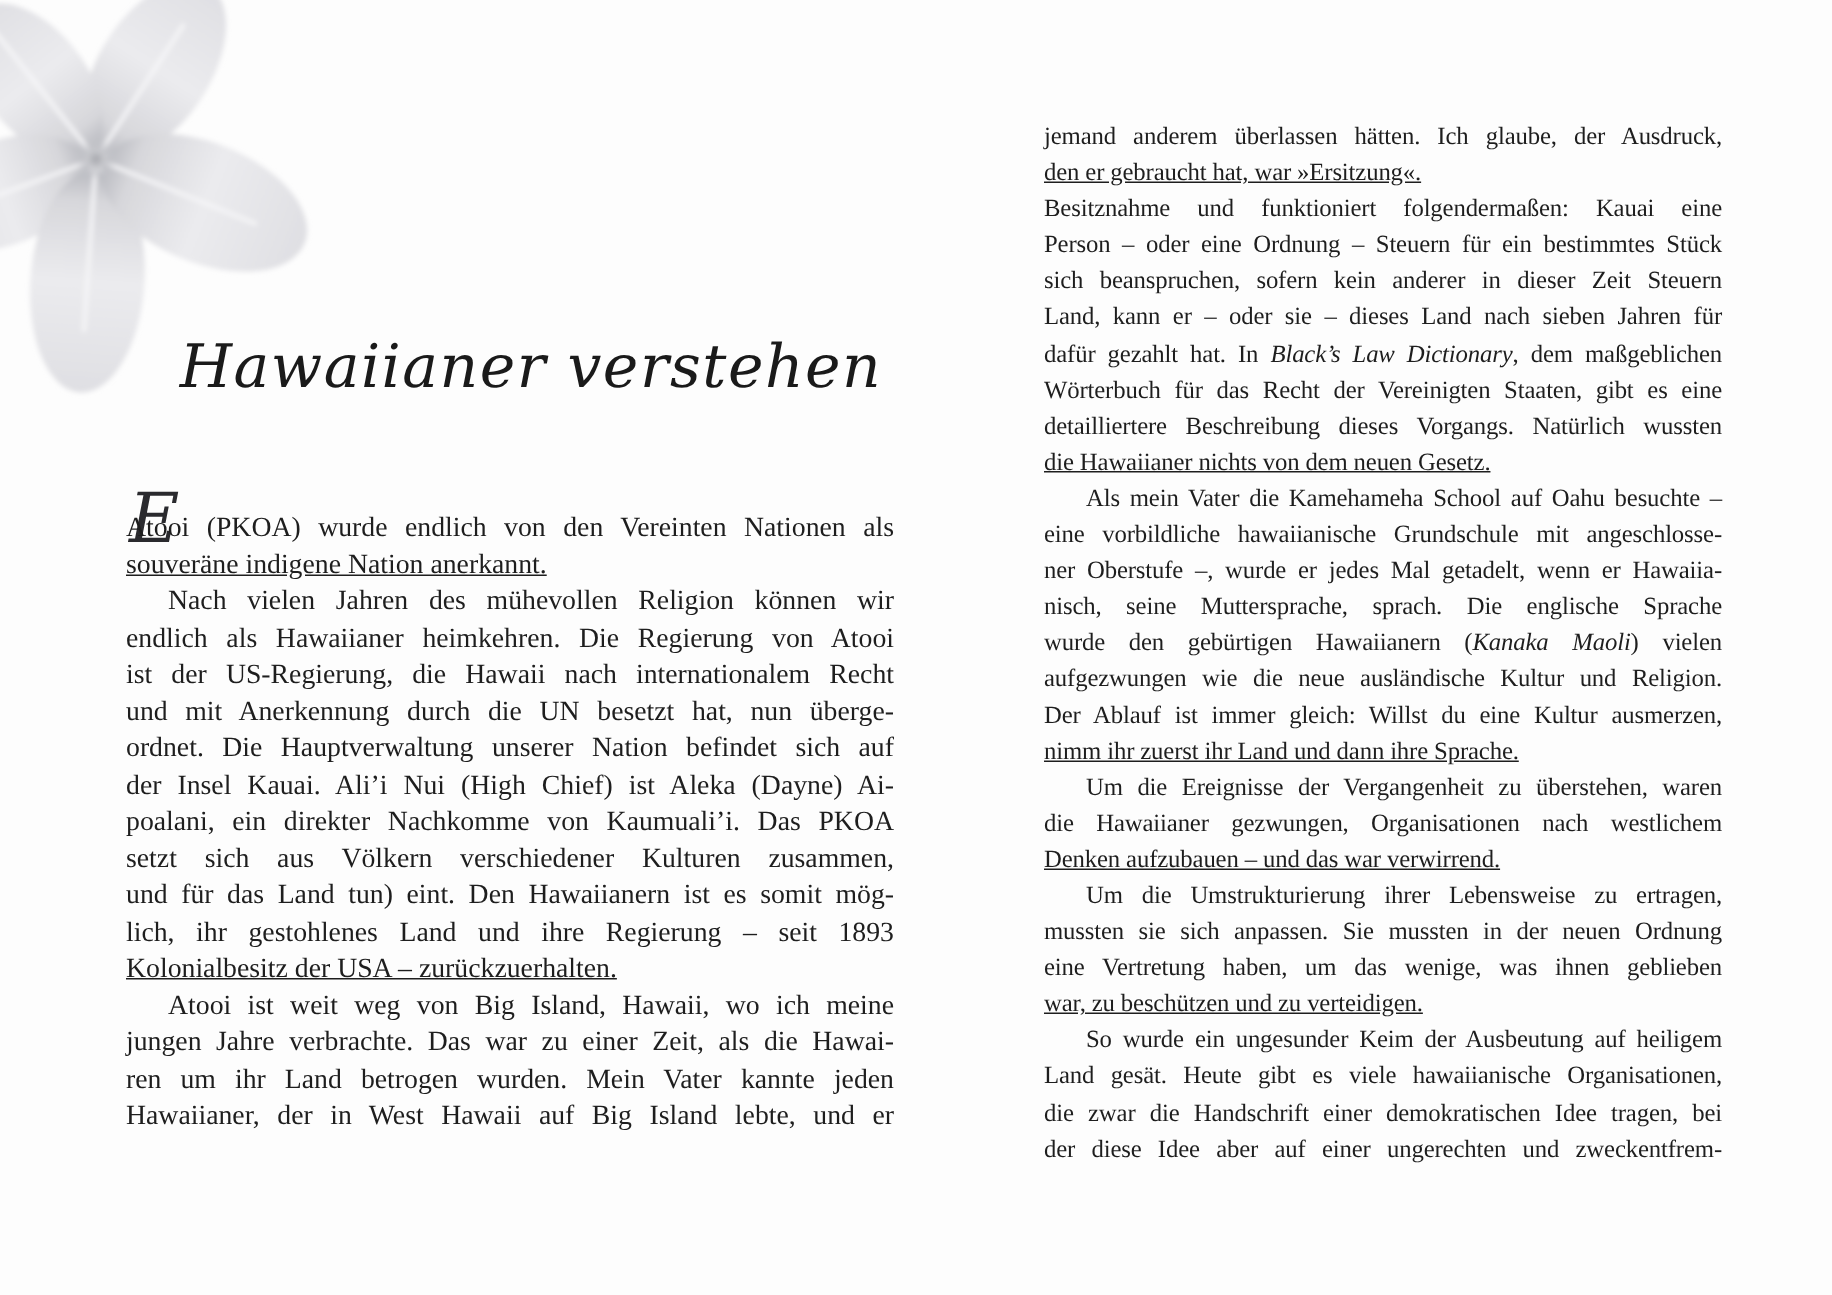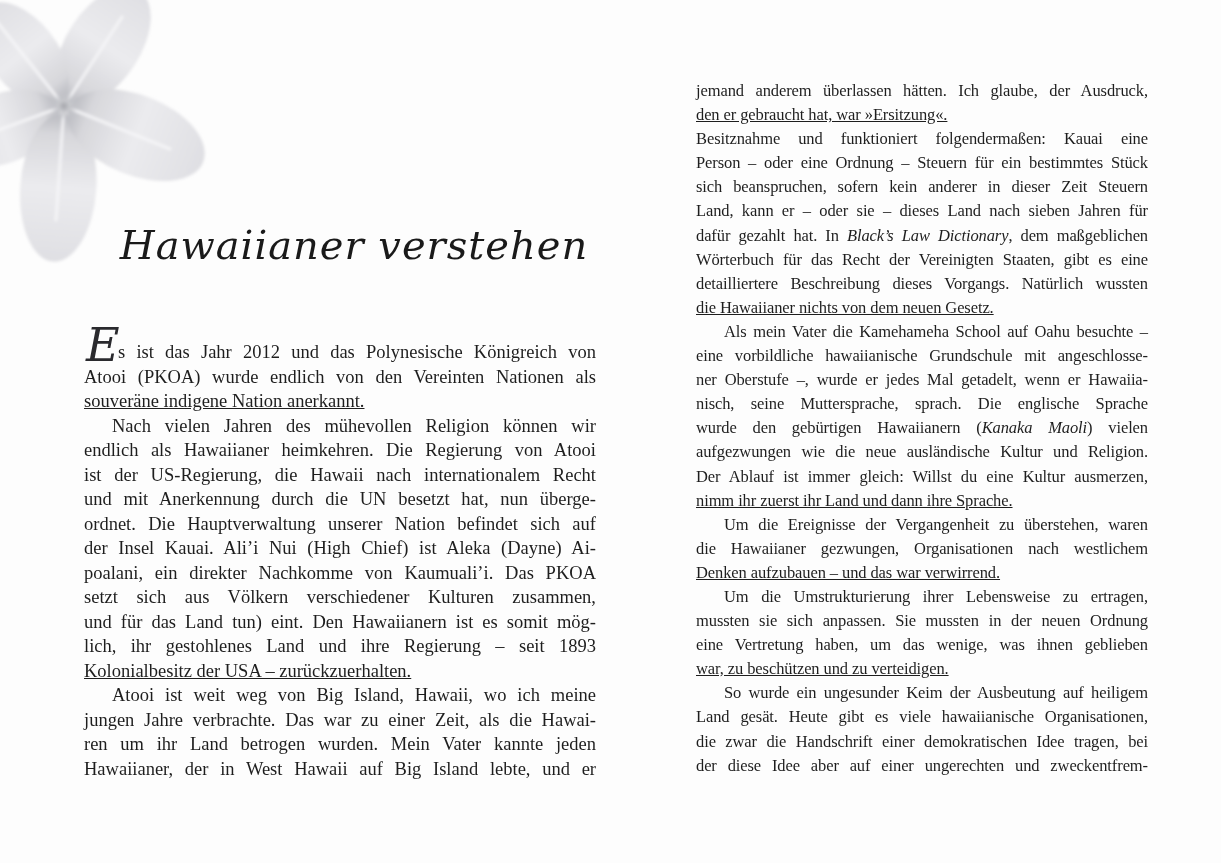--- a/index.html
+++ b/index.html
@@ -142,21 +142,20 @@
       </g>
       <circle cx="64" cy="106" r="14" fill="url(#cg)"></circle>
     </g>
   </svg>
 
   <h1 class="chapter-title">Hawaiianer verstehen</h1>
 
   <span class="dropcap">E</span>
 
   <div class="col col-left">
-      <div class="line dc"><span>s ist das Jahr 2012 und das Polynesische Königreich von</span></div>
       <div class="line"><span>Atooi (PKOA) wurde endlich von den Vereinten Nationen als</span></div>
       <div class="line end"><span>souveräne indigene Nation anerkannt.</span></div>
       <div class="line indent"><span>Nach vielen Jahren des mühevollen Religion können wir</span></div>
       <div class="line"><span>endlich als Hawaiianer heimkehren. Die Regierung von Atooi</span></div>
       <div class="line"><span>ist der US-Regierung, die Hawaii nach internationalem Recht</span></div>
       <div class="line"><span>und mit Anerkennung durch die UN besetzt hat, nun überge-</span></div>
       <div class="line"><span>ordnet. Die Hauptverwaltung unserer Nation befindet sich auf</span></div>
       <div class="line"><span>der Insel Kauai. Ali’i Nui (High Chief) ist Aleka (Dayne) Ai-</span></div>
       <div class="line"><span>poalani, ein direkter Nachkomme von Kaumuali’i. Das PKOA</span></div>
       <div class="line"><span>setzt sich aus Völkern verschiedener Kulturen zusammen,</span></div>

